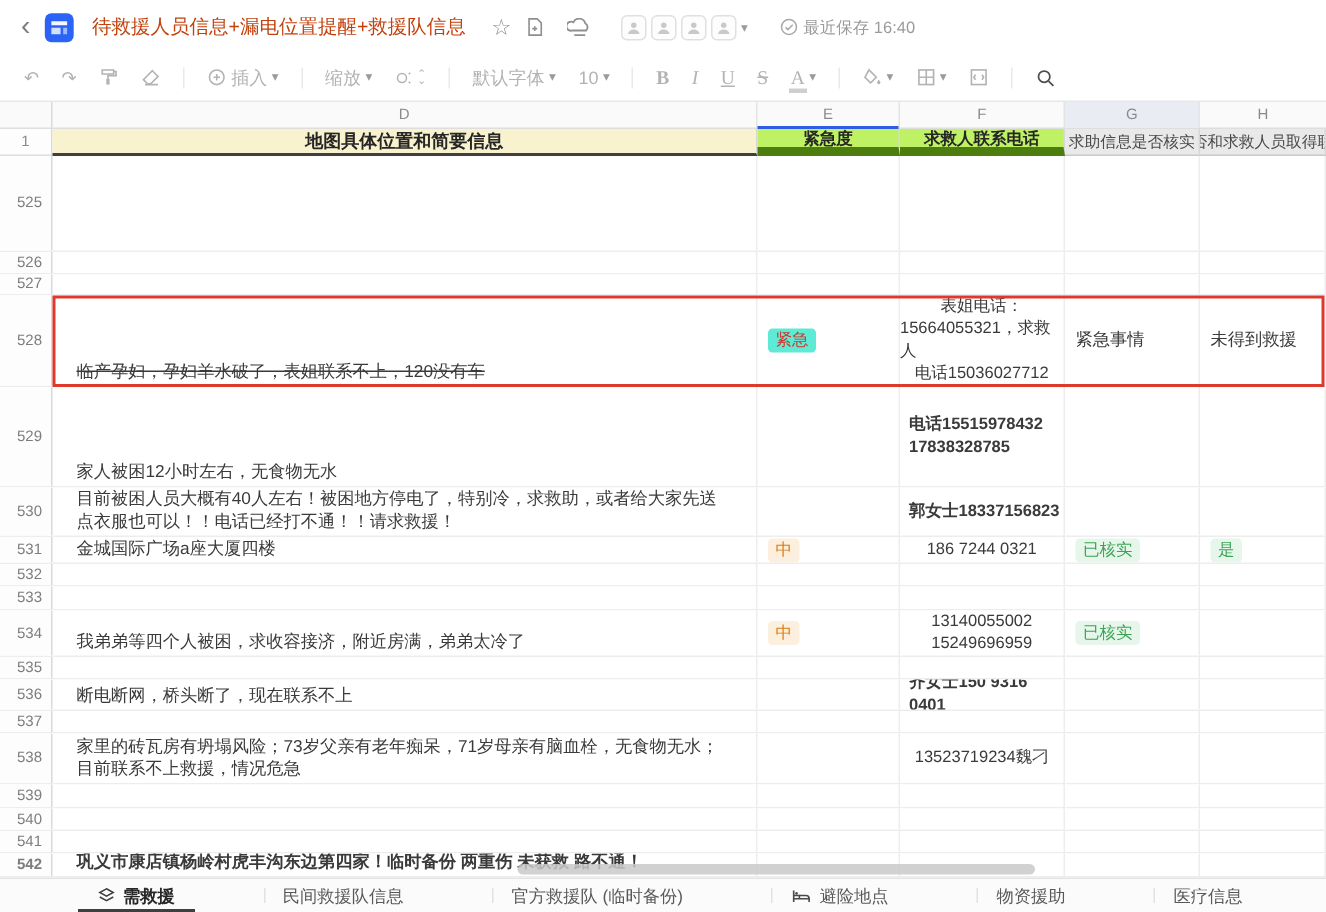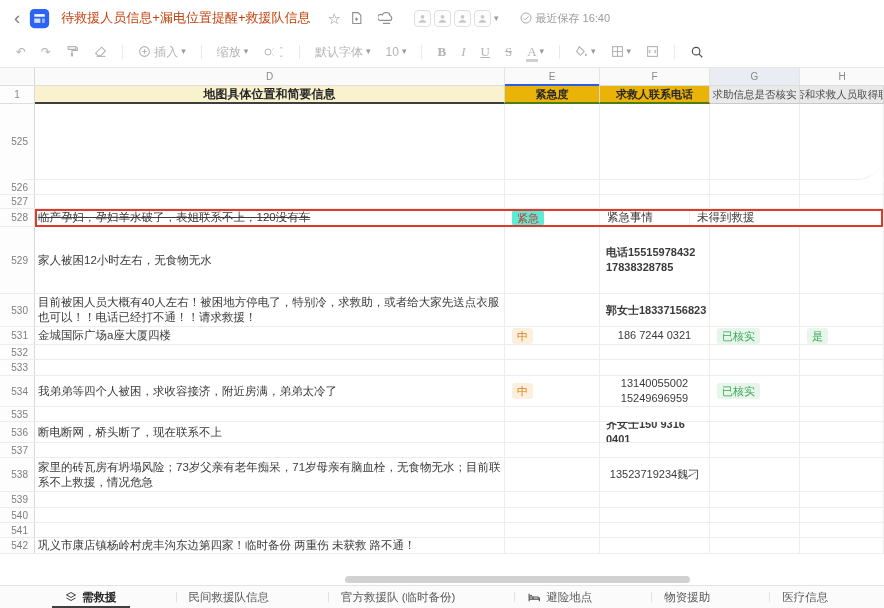--- a/index.html
+++ b/index.html
@@ -33,29 +33,29 @@
     border-right:1px solid #e4e4e4; position:relative; }
   .colcell.shade { background:#e9edf3; }
   .colcell.sel::after { content:""; position:absolute; left:0; right:0; bottom:-1px; height:2px; background:#2e5ce5; }
   .c-d { width:470px; } .c-e { width:95px; } .c-f { width:110px; } .c-g { width:90px; } .c-h { flex:1; border-right:none; }
   .hrow { display:flex; height:18px; }
   .hnum { width:35px; font-size:10px; color:#8a8a8a; display:flex; align-items:center; justify-content:center;
     border-right:1px solid #d9d9d9; border-bottom:1px solid #dedede; background:#fdfdfd; }
   .hcell { display:flex; align-items:center; justify-content:center; font-size:11px; font-weight:bold; color:#262626;
     overflow:hidden; white-space:nowrap; border-right:1px solid #d8d8d8; }
   .hcell.yellow { background:#f8f2cf; border-bottom:2px solid #3f3f3f; font-size:12px; }
-  .hcell.tan    { background:#eab308; border-bottom:2px solid #4d7c0f; }
+  .hcell.tan    { background:#bef264; border-bottom:6px solid #4d7c0f; }
   .hcell.gray   { background:#e9e9e9; border-bottom:1px solid #c9c9c9; font-weight:normal; font-size:10.5px; color:#4a4a4a; }
   .grows { position:relative; height:481px; overflow:hidden; }
   .grow { display:flex; position:relative; border-bottom:1px solid #ededed; background:#fff; }
   .gnum { width:35px; flex:0 0 auto; border-right:1px solid #d9d9d9; color:#7d7d7d; font-size:10px;
     display:flex; align-items:center; justify-content:flex-end; padding-right:6px; background:#fdfdfd; }
   .gcell { border-right:1px solid #ededed; display:flex; flex-direction:column; justify-content:center;
     align-items:center; font-size:11.5px; color:#3a3a3a; overflow:hidden; line-height:15px; }
-  .gcell.c-d { align-items:flex-start; padding:1px 3px; }
+  .gcell.c-d { align-items:flex-start; padding:1px 16px;justify-content:flex-end; }
   .gcell.c-f { font-size:11px; }
   .gcell.align-left { align-items:flex-start; padding-left:6px;font-weight:bold; }
   .gcell.left-pad { align-items:flex-start; padding-left:7px; }
   .strike { text-decoration:line-through; }
   .badge { display:inline-block; padding:0 5px; border-radius:3px; font-size:11px; line-height:16px; white-space:nowrap; }
   .hl { position:absolute; left:35px; right:1px; top:0; bottom:-1px; border:2px solid #dd3a2c; pointer-events:none; z-index:3; }
   .hscroll { position:absolute; left:345px; bottom:2px; width:345px; height:7px; background:#c9c9c9;
     border-radius:4px; z-index:5; opacity:.85; }
   
   .tabbar { position:absolute; left:0; top:585px; width:884px; height:23px; background:#fbfbfb;
@@ -230,21 +230,21 @@
     </div>
   <div class="hrow">
     <div class="hnum">1</div>
   <div class="hcell c-d yellow">地图具体位置和简要信息</div>
       <div class="hcell c-e tan">紧急度</div>
       <div class="hcell c-f tan">求救人联系电话</div>
       <div class="hcell c-g gray">求助信息是否核实</div>
       <div class="hcell c-h gray">是否和求救人员取得联系</div>
     </div>
   <div class="grows">
-      <div class="grow" style="height: 76px; border-radius: 27px;">
+      <div class="grow" style="height: 64px;">
         <div class="gnum">525</div>
         <div class="gcell c-d"></div>
         <div class="gcell c-e"></div>
         <div class="gcell c-f"></div>
         <div class="gcell c-g"></div>
         <div class="gcell c-h"></div>
       </div>
       <div class="grow" style="height: 15px;">
         <div class="gnum">526</div>
         <div class="gcell c-d"></div>
@@ -261,20 +261,25 @@
         <div class="gcell c-g"></div>
         <div class="gcell c-h"></div>
       </div>
       <div class="grow">
         <div class="gnum">528</div>
         <div class="gcell c-d">
           <span class="strike">临产孕妇，孕妇羊水破了，表姐联系不上，120没有车</span>
         </div>
         <div class="gcell c-e left-pad">
           <span class="badge" style="color: rgb(208, 53, 44); background: #5eead4;">紧急</span>
+        </div>
+        <div class="gcell c-f">
+          <div>表姐电话：</div>
+          <div>15664055321，求救人</div>
+          <div>电话15036027712</div>
         </div>
         <div class="gcell c-g left-pad">
           <span>紧急事情</span>
         </div>
         <div class="gcell c-h left-pad">
           <span>未得到救援</span>
         </div>
         <div class="hl" style="border-color: rgb(221, 58, 44);"></div>
       </div>
       <div class="grow" style="height: 67px;">
@@ -410,21 +415,21 @@
         <div class="gcell c-h"></div>
       </div>
       <div class="grow" style="height: 15px;">
         <div class="gnum">541</div>
         <div class="gcell c-d"></div>
         <div class="gcell c-e"></div>
         <div class="gcell c-f"></div>
         <div class="gcell c-g"></div>
         <div class="gcell c-h"></div>
       </div>
-      <div class="grow" style="height: 16px;">
+      <div class="grow" style="height: 16px; font-weight: bold;">
         <div class="gnum">542</div>
         <div class="gcell c-d">
           <span>巩义市康店镇杨岭村虎丰沟东边第四家！临时备份 两重伤 未获救 路不通！</span>
         </div>
         <div class="gcell c-e"></div>
         <div class="gcell c-f"></div>
         <div class="gcell c-g"></div>
         <div class="gcell c-h"></div>
       </div>
     </div>

